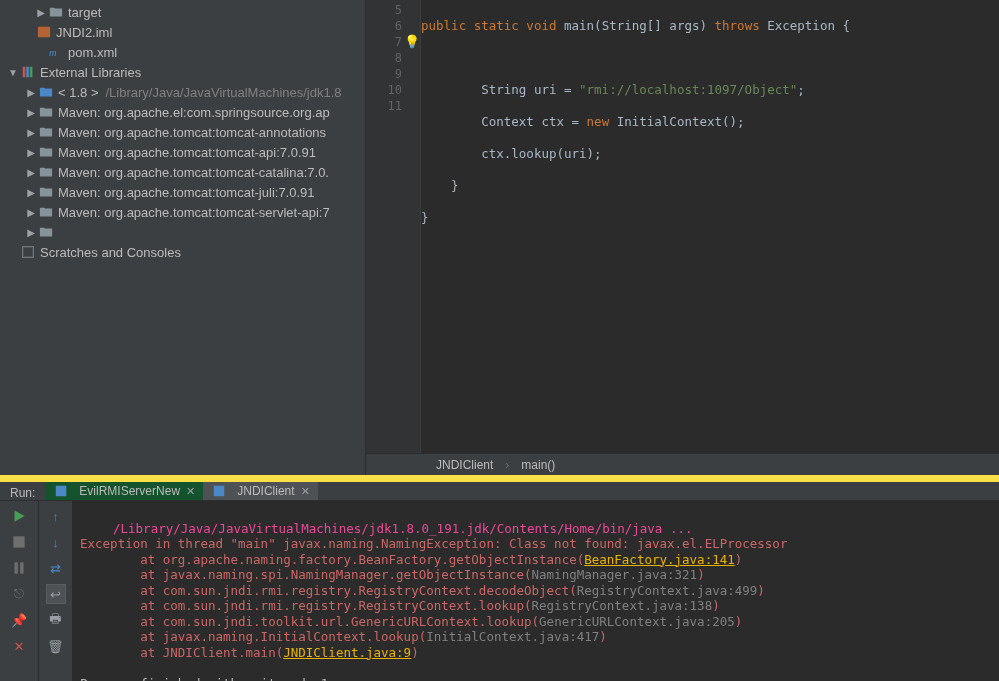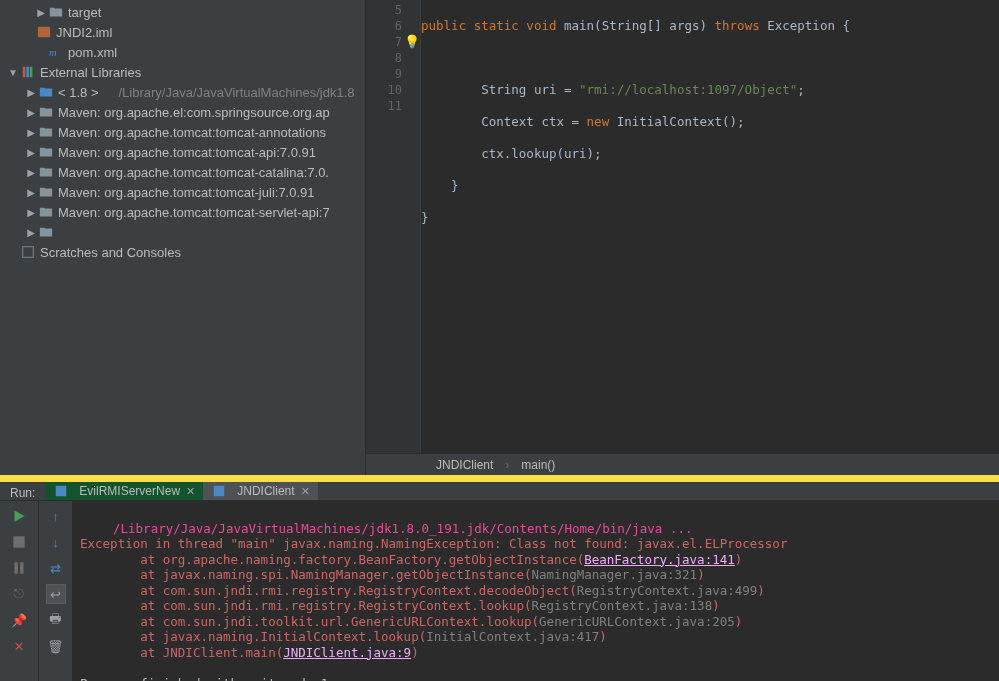--- a/index.html
+++ b/index.html
@@ -32,21 +32,21 @@
     align-items: center;
     height: 20px;
     white-space: nowrap;
     font-size: 13px;
     padding-left: 4px;
   }
   .tw { display: inline-block; width: 14px; text-align: center; color: #9aa0a6; font-size: 10px; }
   .ic { display:inline-flex; width:16px; height:16px; align-items:center; justify-content:center; margin-right:4px;}
   .ic svg { width:14px; height:14px; }
   .tree-label { color: #bbbbbb; }
-  .tree-hint { color: #808080; margin-left: 20px; }
+  .tree-hint { color: #808080; margin-left: 7px; }
   .editor-area {
     flex: 1;
     background: #2b2b2b;
     display: flex;
     flex-direction: column;
     position: relative;
   }
   .gutter-col {
     width: 55px;
     background: #313335;
@@ -148,21 +148,21 @@
     font-family: Menlo, Consolas, monospace;
     font-size: 12.5px;
     line-height: 15.5px;
     padding: 4px 8px;
     background: #2b2b2b;
     overflow: hidden;
     white-space: pre;
   }
   .c-gray { color: #ec4899; margin-left: 33px; }
   .c-red { color: #cc6666; }
-  .c-link { color: #f0abfc; text-decoration: underline; }
+  .c-link { color: #eab308; text-decoration: underline; }
   .c-link-g { color:#808080; }
   .c-white { color:#bbbbbb;}
 </style>
 </head>
 <body>
 
 <div class="main-split">
 
   <div class="project-tree">
     <div class="tree-row" style="padding-left:34px">

